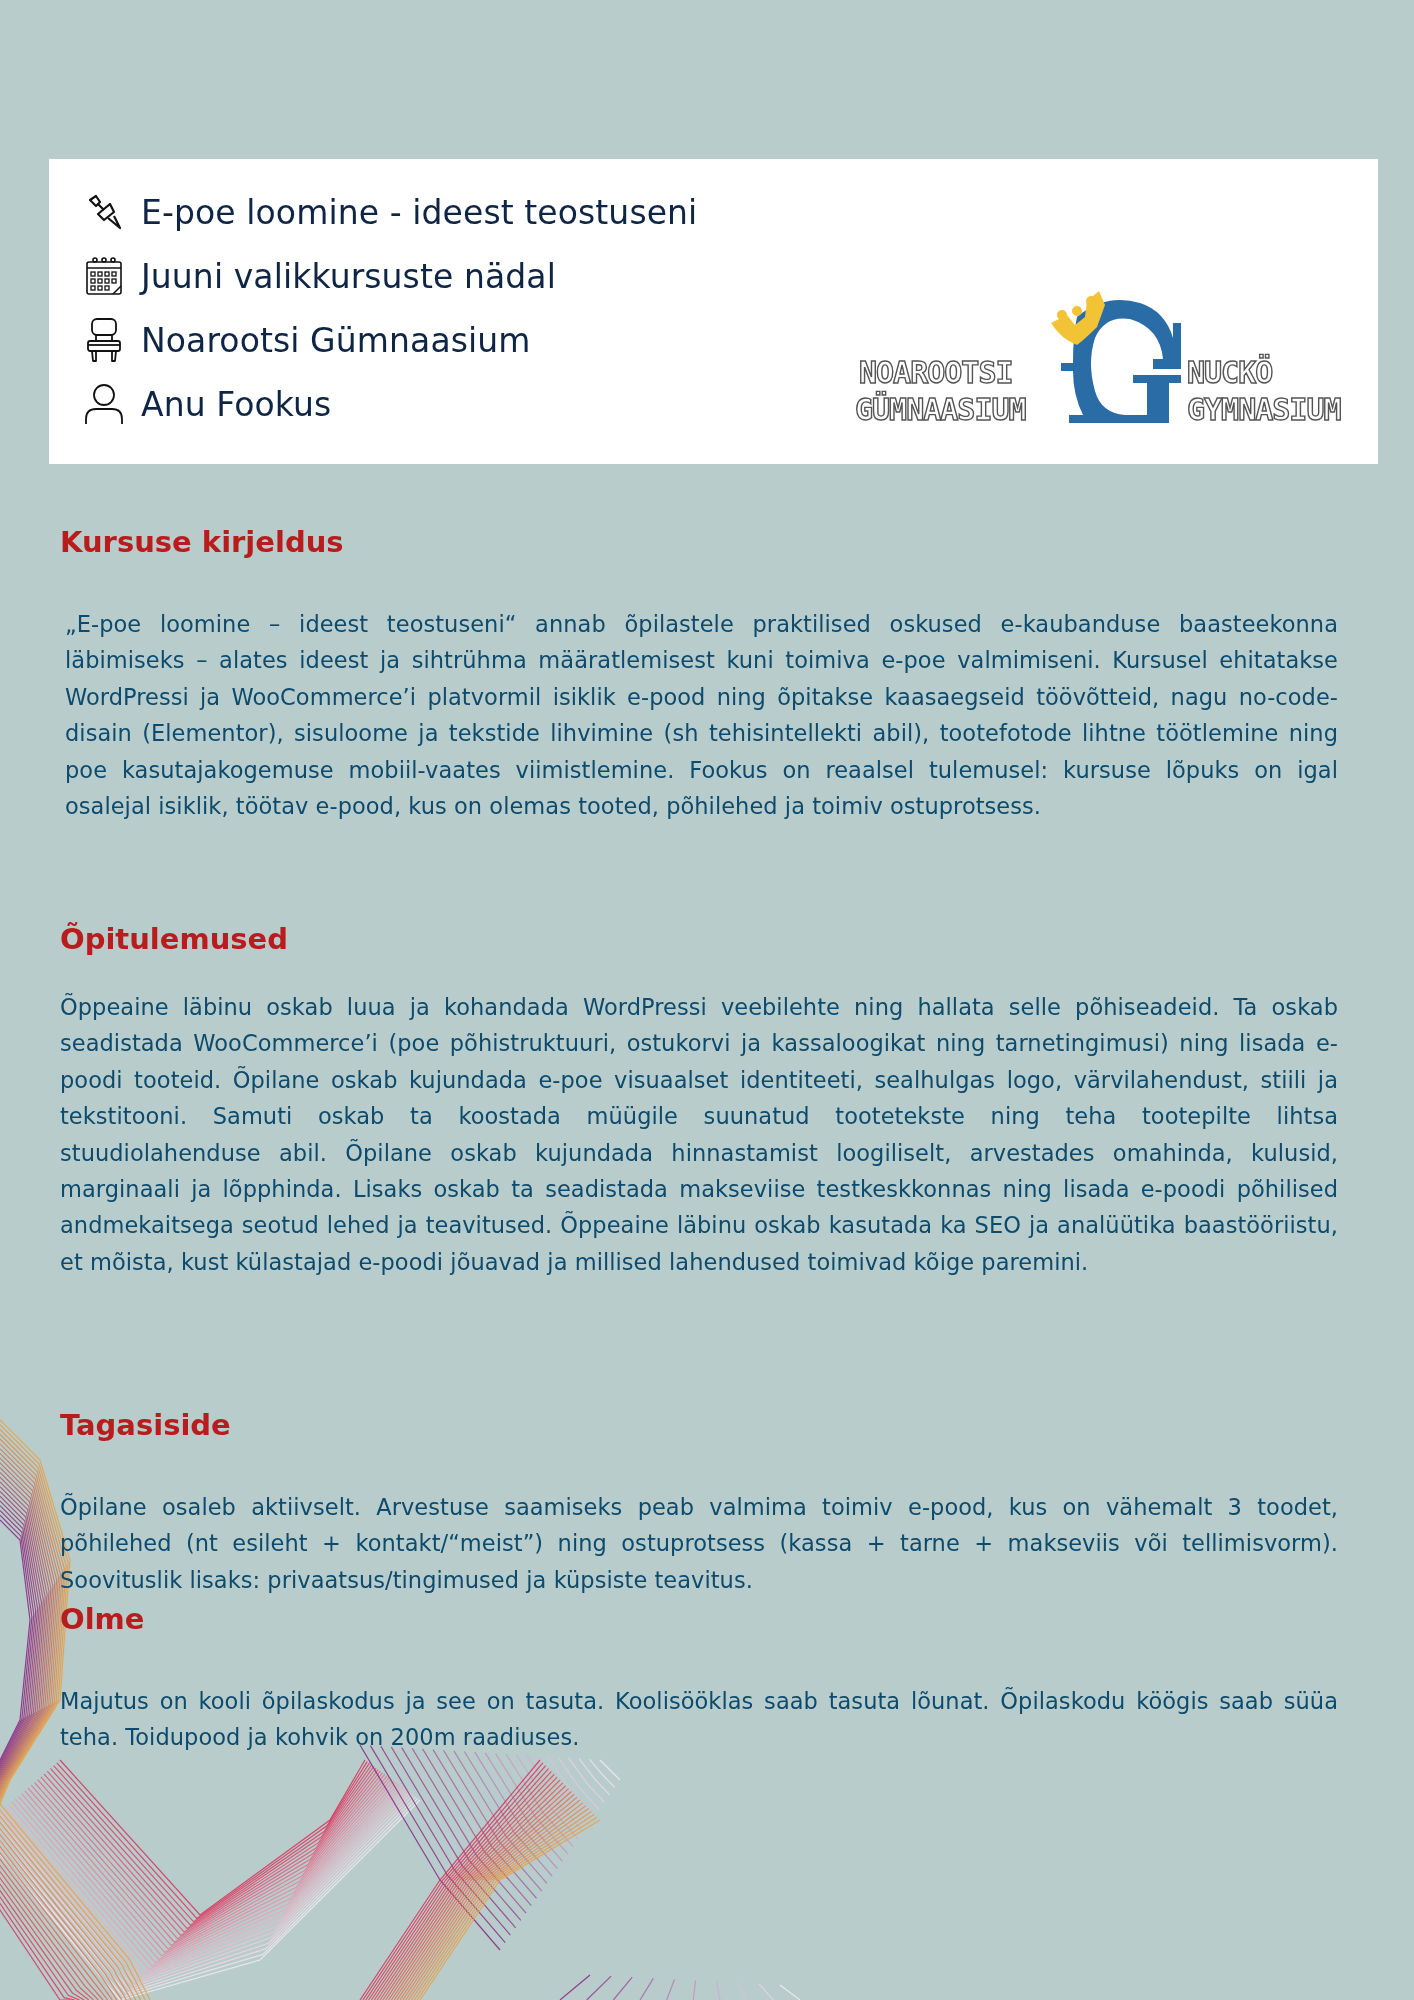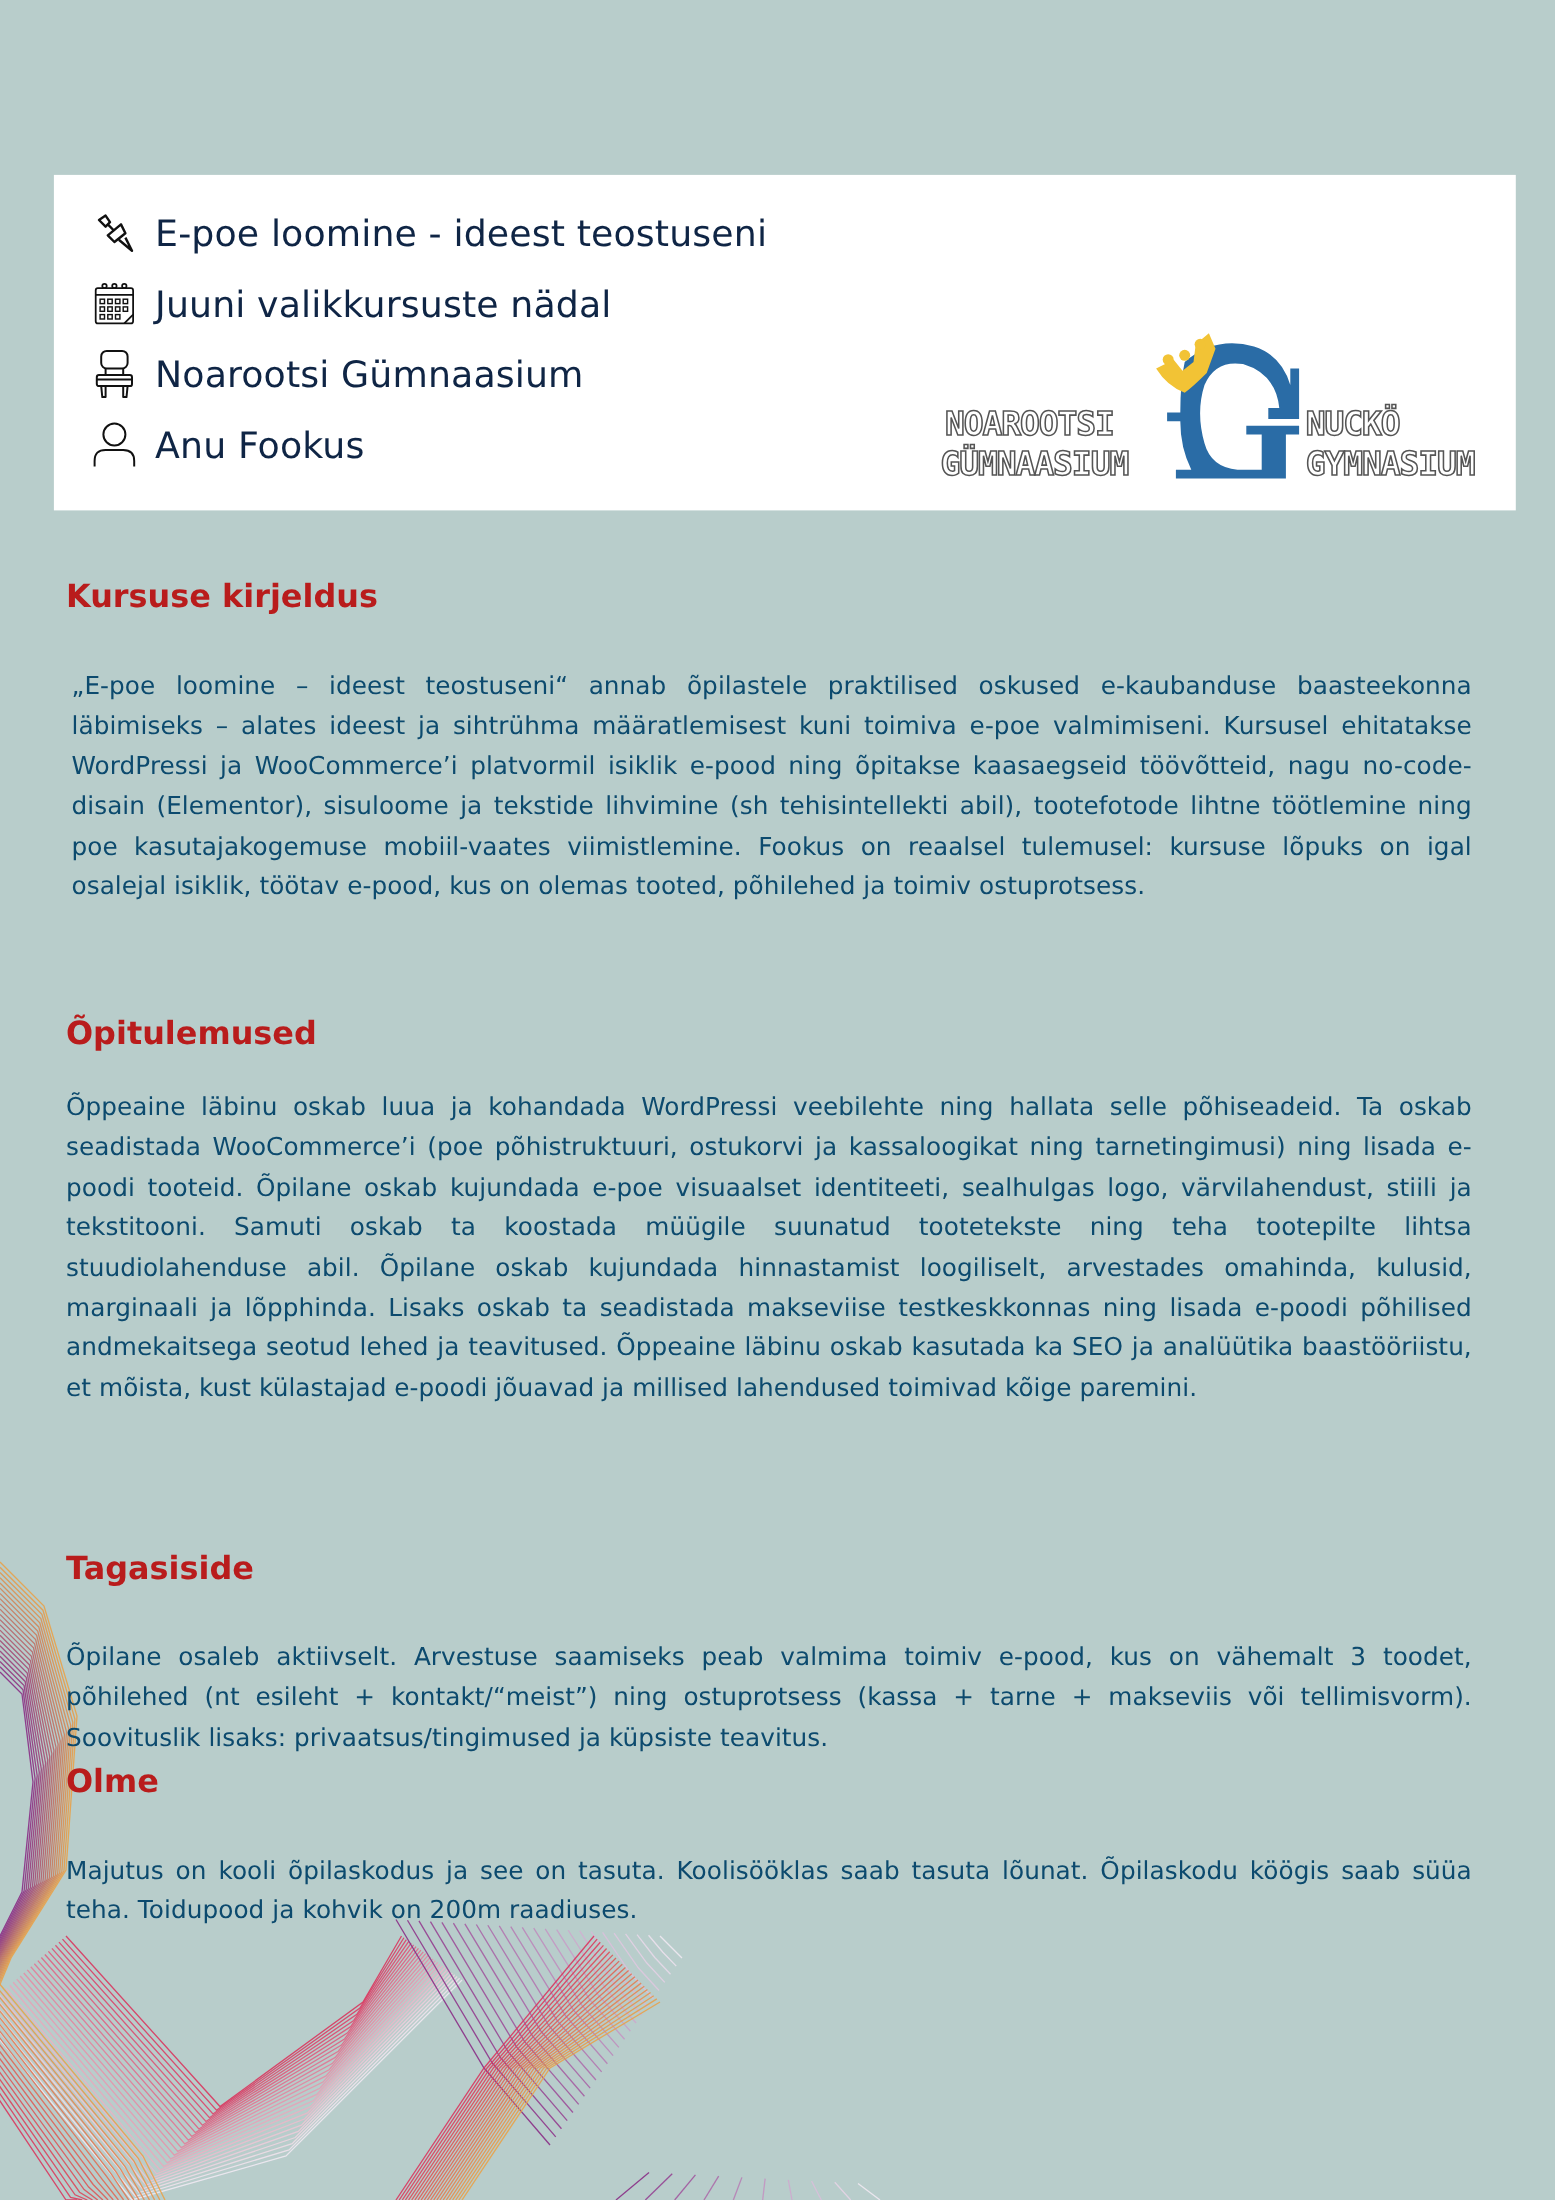--- a/index.html
+++ b/index.html
@@ -10,21 +10,21 @@
     color: #0f2545;
   }
   .deco { position: absolute; left: 0; top: 0; width: 1414px; height: 2000px; z-index: 0; pointer-events: none; }
   .card {
     position: absolute; left: 49px; top: 159px; width: 1329px; height: 305px;
     background: #ffffff; z-index: 1;
   }
   .meta-row { position: absolute; left: 34px; display: flex; align-items: center; }
   .meta-row .icon { width: 42px; height: 42px; display: inline-flex; align-items: center; justify-content: center; margin-right: 16px; }
   .meta-row .text { font-size: 33px; color: #0f2545; letter-spacing: 0.1px; white-space: nowrap; }
-  .logo { position: absolute; left: 806px; top: 136px; width: 512px; height: 150px; }
+  .logo { position: absolute; left: 806px; top: 124px; width: 512px; height: 150px; }
   .section { position: absolute; left: 60px; width: 1278px; z-index: 2; }
   h2 {
     margin: 0; font-size: 29px; font-weight: bold; color: #b91c1c; line-height: 40px;
   }
   p.body {
     margin: 0; font-size: 22.5px; line-height: 36.4px; text-align: justify; color: #0c4a6e;
     letter-spacing: 0.05px;
   }
 </style>
 </head>

